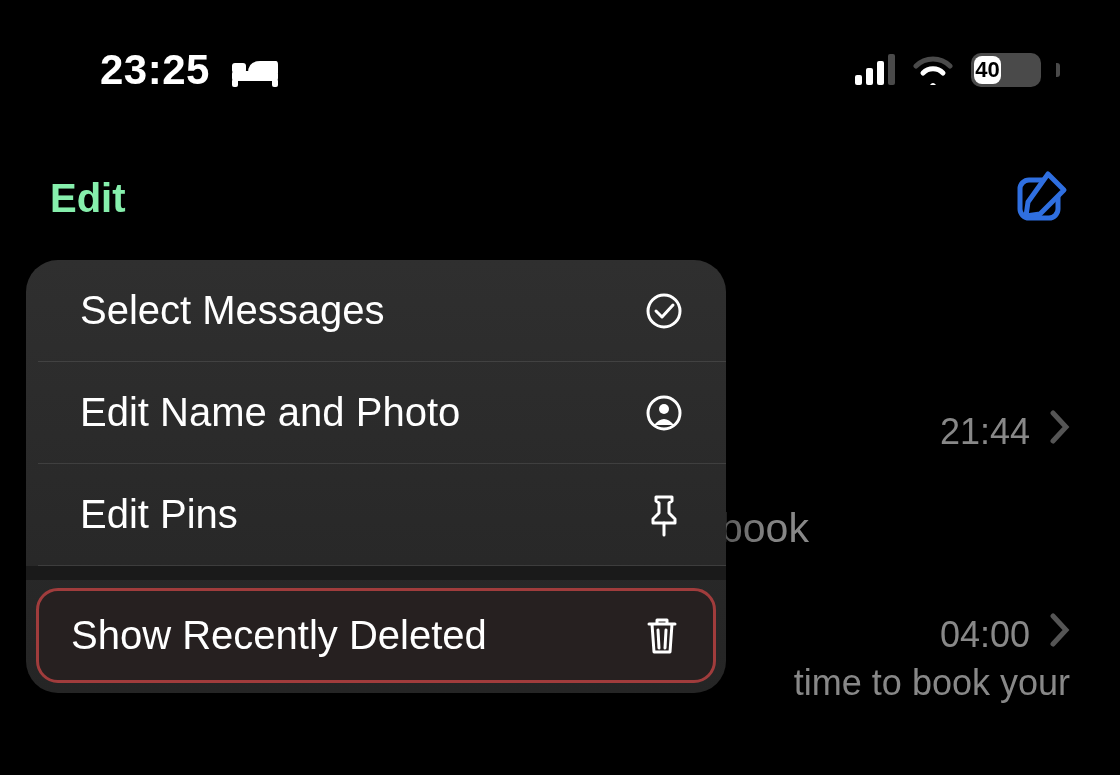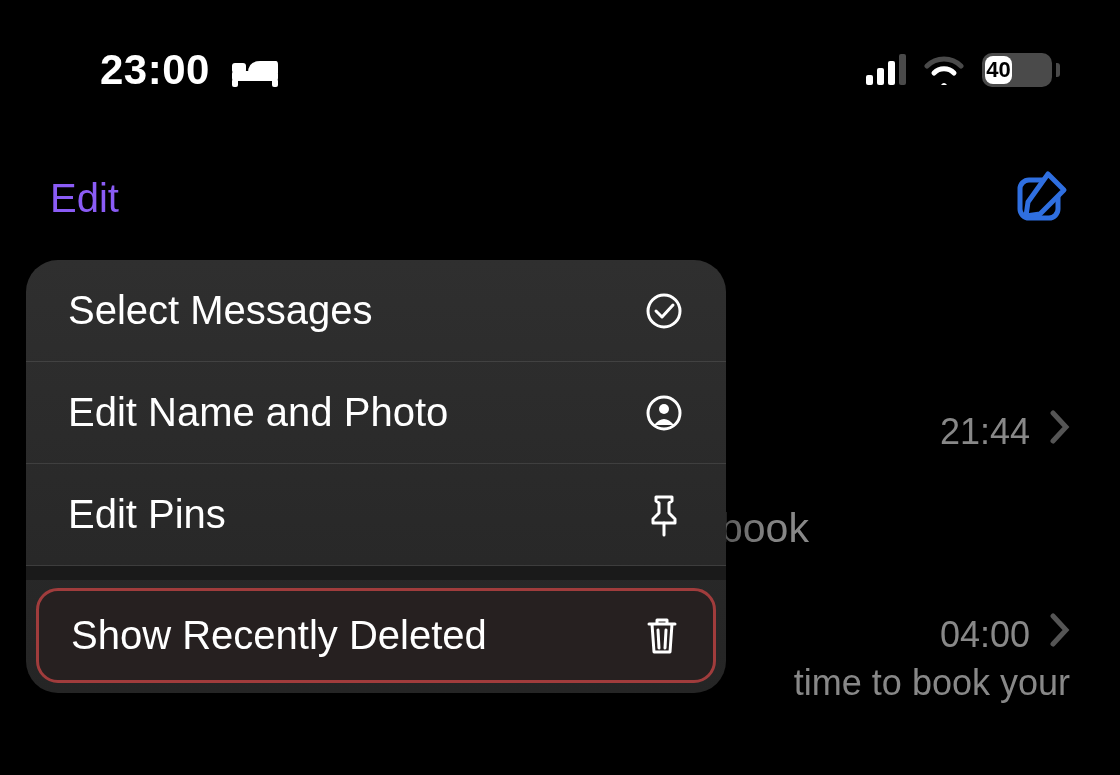--- a/index.html
+++ b/index.html
@@ -51,21 +51,21 @@
     border-radius: 2px;
   }
   .signal-bars span:nth-child(1){height:10px;}
   .signal-bars span:nth-child(2){height:17px;}
   .signal-bars span:nth-child(3){height:24px;}
   .signal-bars span:nth-child(4){height:31px; background:#4a4a4a;}
   .wifi-icon { display:inline-flex; }
   .battery {
     display:flex;
     align-items:center;
-    gap:4px;
+    gap:15px;
   }
   .battery-body {
     width: 70px;
     height: 34px;
     border-radius: 10px;
     background: #4a4a4a;
     position: relative;
     display:flex;
     align-items:center;
     padding-left:3px;
@@ -93,22 +93,22 @@
     position:absolute;
     top: 170px;
     left:0; right:0;
     display:flex;
     justify-content:space-between;
     align-items:center;
     padding: 0 50px;
   }
   .edit-btn {
     font-size: 40px;
-    color: #8b5cf6;
-    font-weight:400;
+    color: #86efac;
+    font-weight:700;
   }
   .compose-icon { display:inline-flex; }
 
   
   .bg-content {
     position:absolute;
     left:0; right:0;
     top: 410px;
     color:#888;
     font-size: 36px;
@@ -147,20 +147,21 @@
     box-shadow: 0 20px 60px rgba(0,0,0,0.7);
   }
   .menu-item {
     display:flex;
     align-items:center;
     justify-content:space-between;
     padding: 28px 42px;
     font-size: 40px;
     color:#fff;
     border-bottom:1px solid rgba(255,255,255,0.1);
+    margin-left:12px;
   }
   .menu-item:last-child{border-bottom:none;}
   .menu-separator {
     height: 14px;
     background:#1a1a1a;
     border-bottom:none;
   }
   .menu-item .icon { display:inline-flex; }
   .menu-item.highlighted {
     border: 3px solid #a03c3c;
@@ -170,21 +171,21 @@
     background:#262020;
     text-align:center;
   }
 
 </style>
 </head>
 <body>
 
 <div class="status-bar">
   <div class="status-left">
-    <span>23:00</span>
+    <span>23:25</span>
     <span class="bed-icon">
       <svg width="50" height="38" viewBox="0 0 50 38">
         <rect x="2" y="20" width="46" height="10" rx="3" fill="#fff"></rect>
         <rect x="2" y="12" width="14" height="10" rx="3" fill="#fff"></rect>
         <path d="M18 22 Q18 10 30 10 L46 10 Q48 10 48 14 L48 22 Z" fill="#fff"></path>
         <rect x="2" y="28" width="6" height="8" rx="2" fill="#fff"></rect>
         <rect x="42" y="28" width="6" height="8" rx="2" fill="#fff"></rect>
       </svg>
     </span>
   </div>

